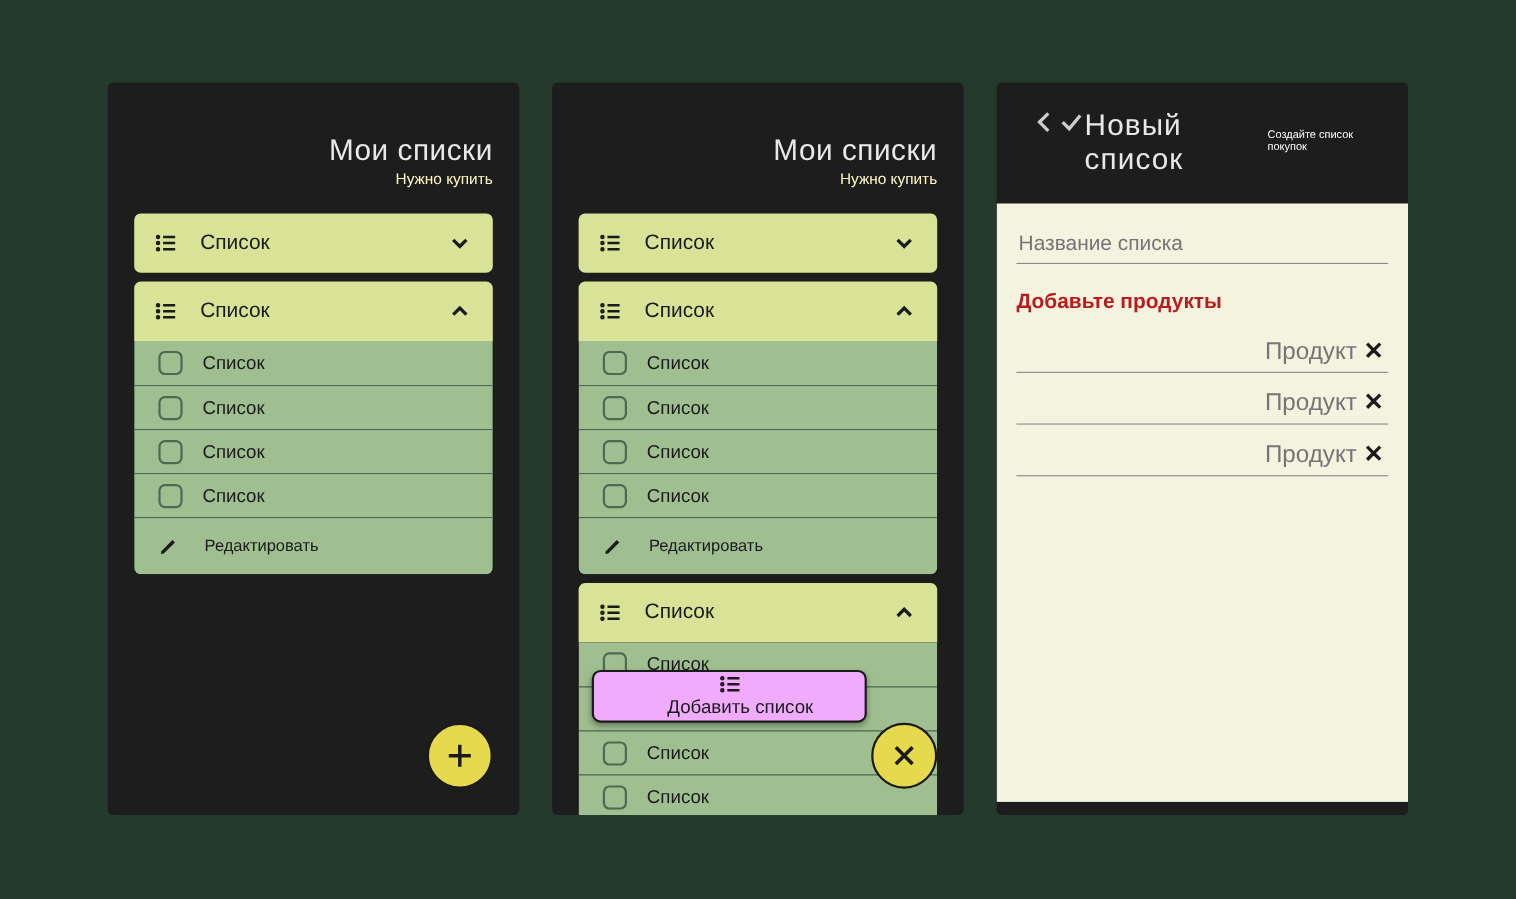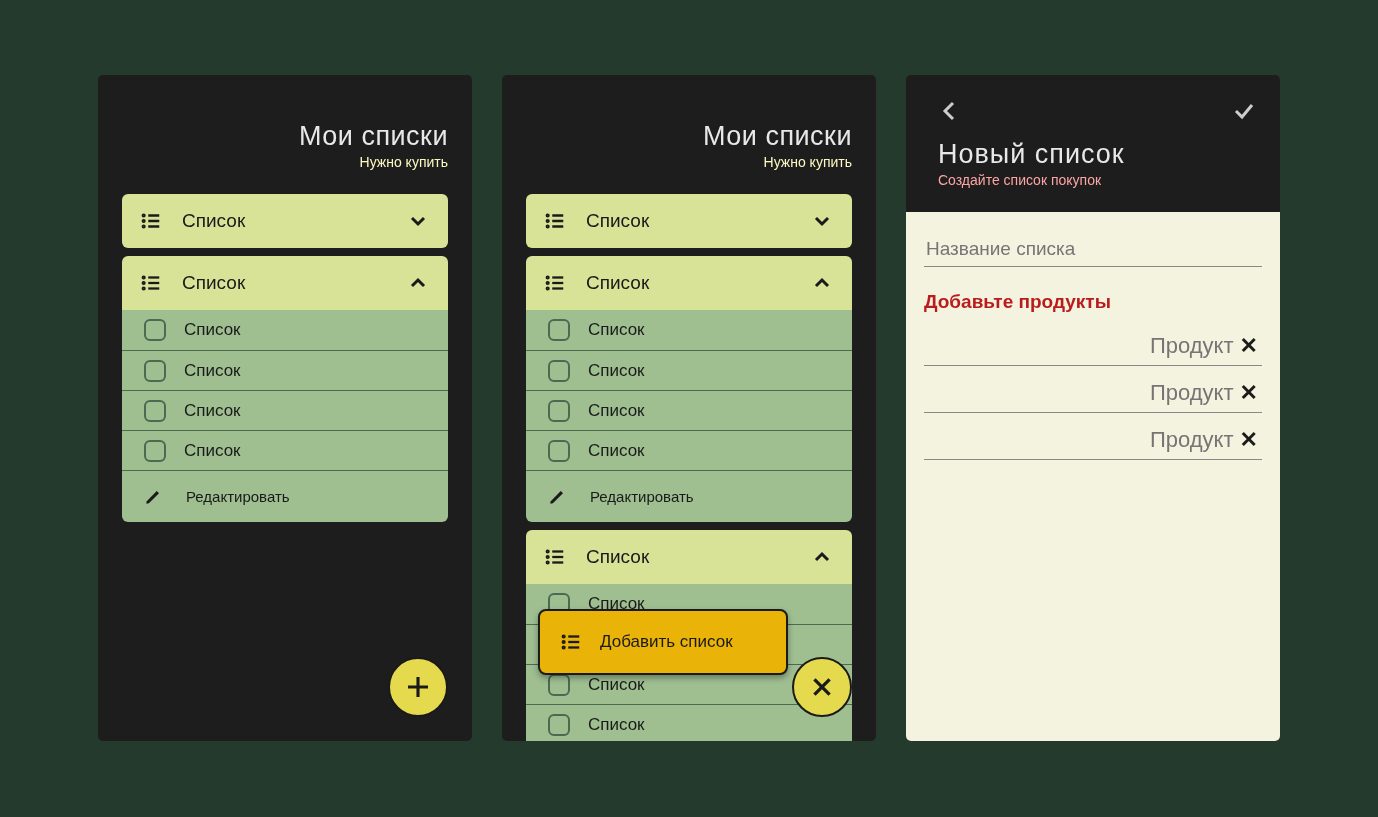--- a/index.html
+++ b/index.html
@@ -84,43 +84,44 @@
     font-size: 34px;
     font-weight: 300;
     cursor: pointer;
   }
 
   .popup {
     position: absolute;
     left: 36px;
     top: 534px;
     width: 250px;
-    background: #eab308;
+    background: #f0abfc;
     border: 2px solid #1a1a1a;
     border-radius: 8px;
-    height: 66px;
+    height: 48px;
     display:flex;
     align-items:center;
     padding-left:20px;
     font-size:17px;
     box-shadow: 0 3px 6px rgba(0,0,0,.35);
+    flex-direction: column;
   }
   .popup svg { width:22px;height:22px;margin-right:18px;stroke:#1a1a1a; }
 
   
   .hdr3 {
     padding: 24px 24px 24px 32px;
     color:#e8e8e8;
     display:flex;
-    flex-direction:column;
+    flex-direction:row;
   }
   .topicons { display:flex; justify-content:space-between; margin-bottom:16px; }
   .topicons svg { width:24px; height:24px; stroke:#cdcdcd; fill:none; stroke-width:3; }
   .hdr3 .title { font-size:27px; letter-spacing:1px; }
-  .hdr3 .sub { font-size:14px; color:#fca5a5; margin-top:2px; }
+  .hdr3 .sub { font-size:10px; color:#ffffff; margin-top:18px; }
   .formarea { background:#f4f3e0; height: 544px; padding: 20px 18px; }
   .field {
     border:0; border-bottom:1px solid #888;
     background:transparent;
     width:100%;
     font-size:19px; color:#7a7a68;
     padding:6px 2px;
     margin-bottom:18px;
     font-family:inherit;
     outline: none;

